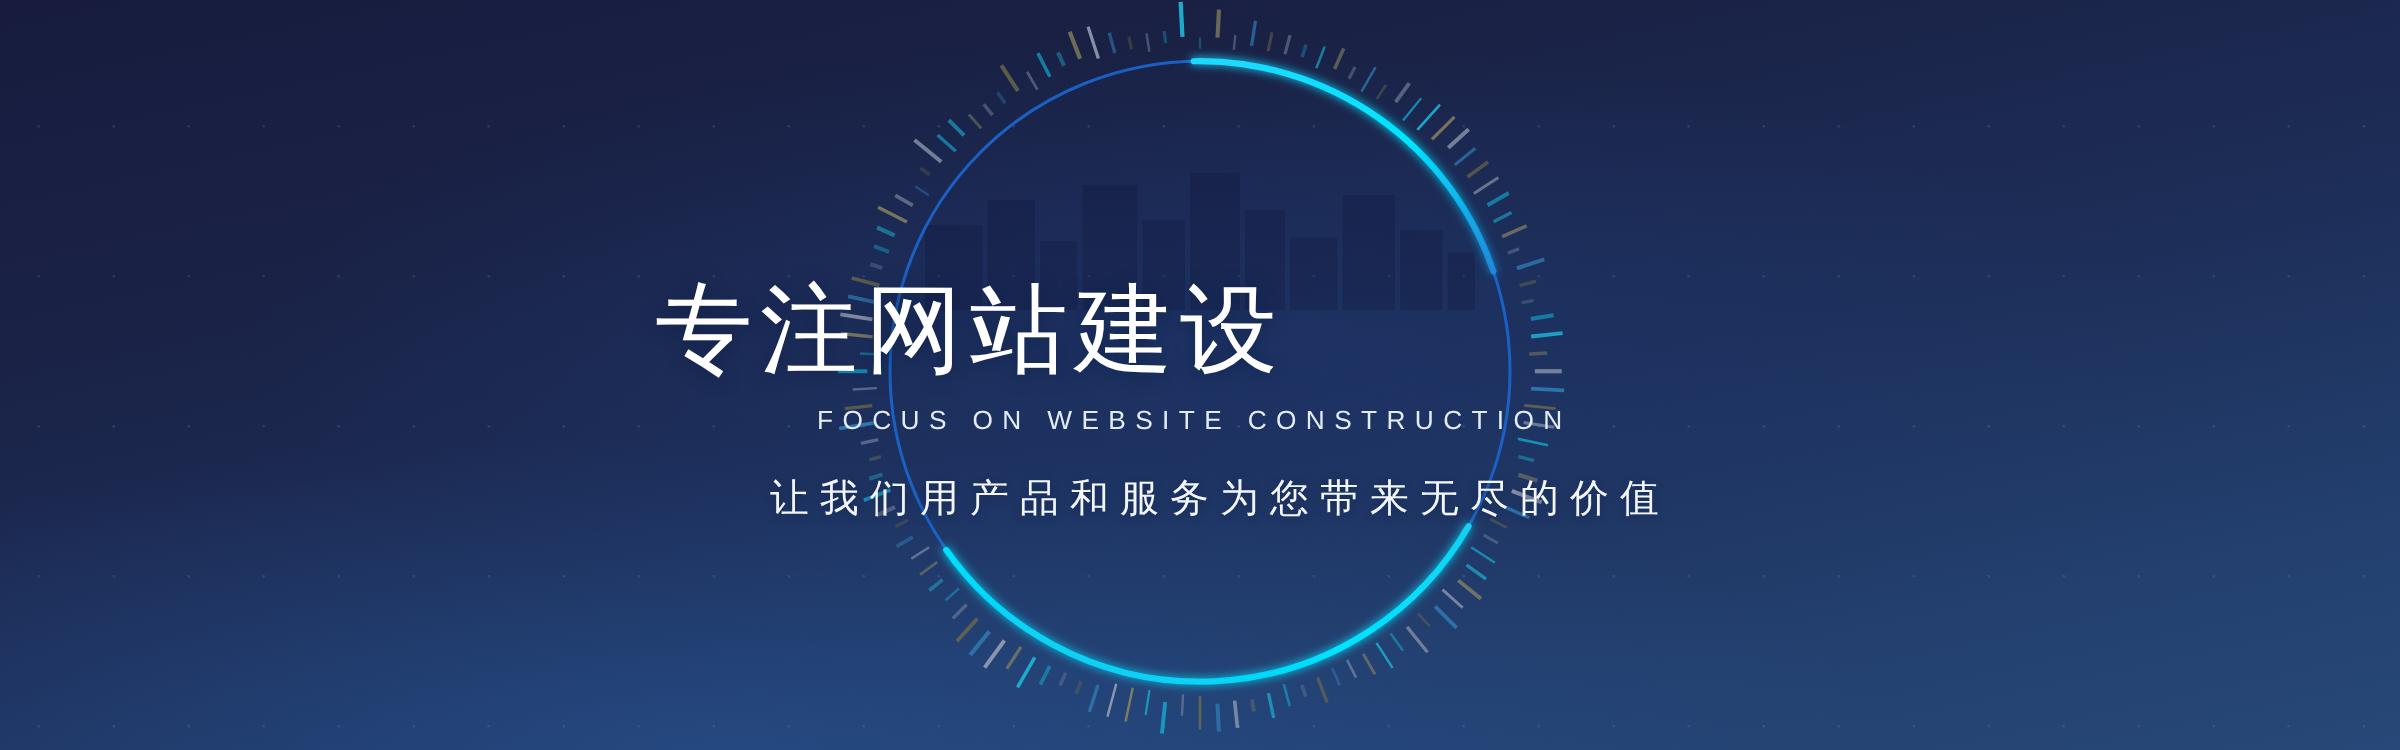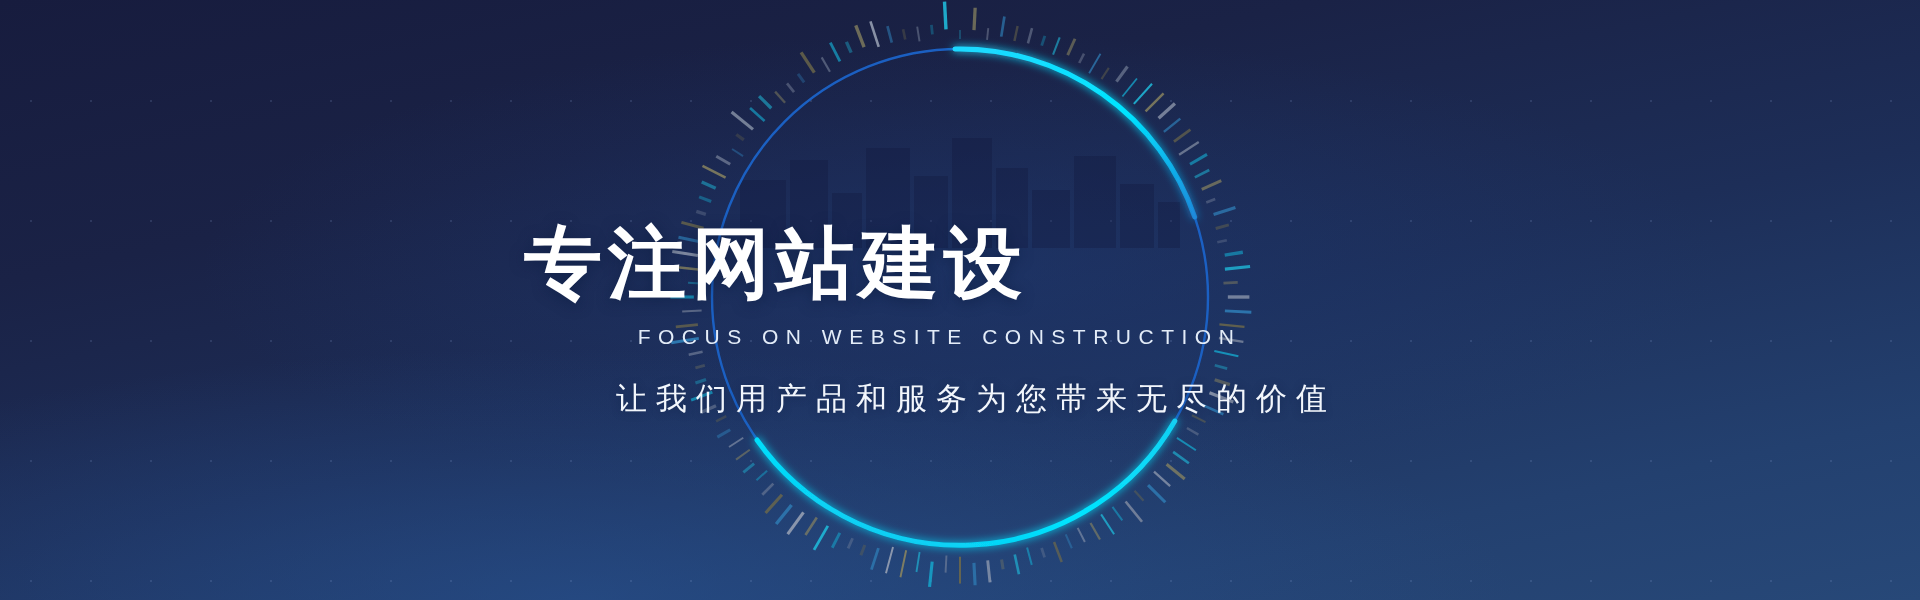--- a/index.html
+++ b/index.html
@@ -80,31 +80,31 @@
     position:absolute;
     left:0; right:0; top:0;
     width:1920px;
     text-align:center;
   }
 
   .title {
     position:absolute;
     top:224px; left:0; width:1552px;
     font-size:78px;
-    font-weight:bold;
+    font-weight:normal;
     color:#ffffff;
     letter-spacing:6px;
     line-height:1.0;
     text-shadow:0 2px 14px rgba(10,25,60,0.55);
     white-space:nowrap;
   }
 
   .subtitle-en {
     position:absolute;
-    top:325px; left:0; width:1879px;
+    top:325px; left:16px; width:1879px;
     font-size:21px;
     font-weight:400;
     color:#e3ecf8;
     letter-spacing:7.5px;
     white-space:nowrap;
     text-align:center;
   }
 
   .tagline {
     position:absolute;

